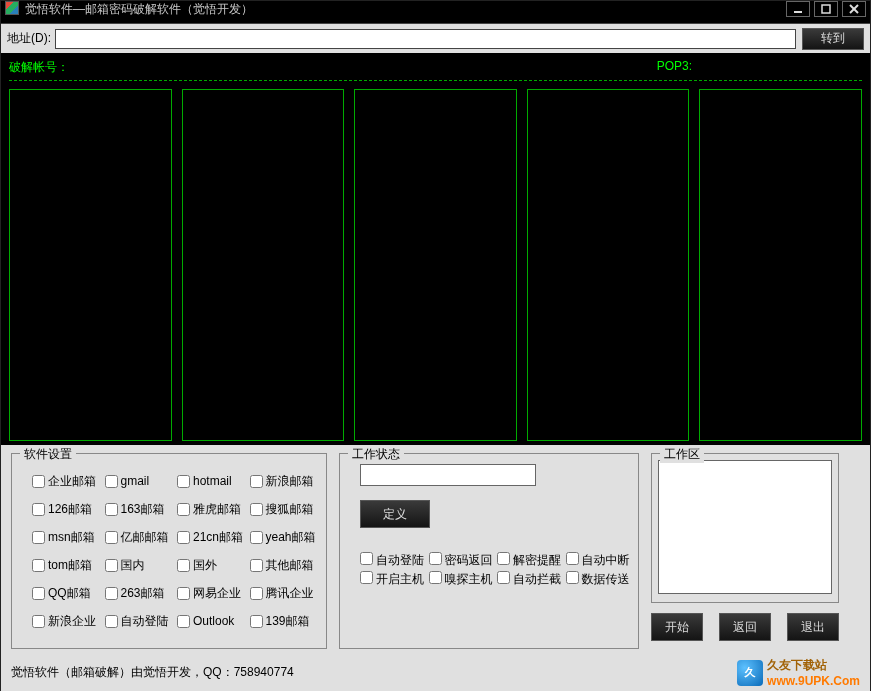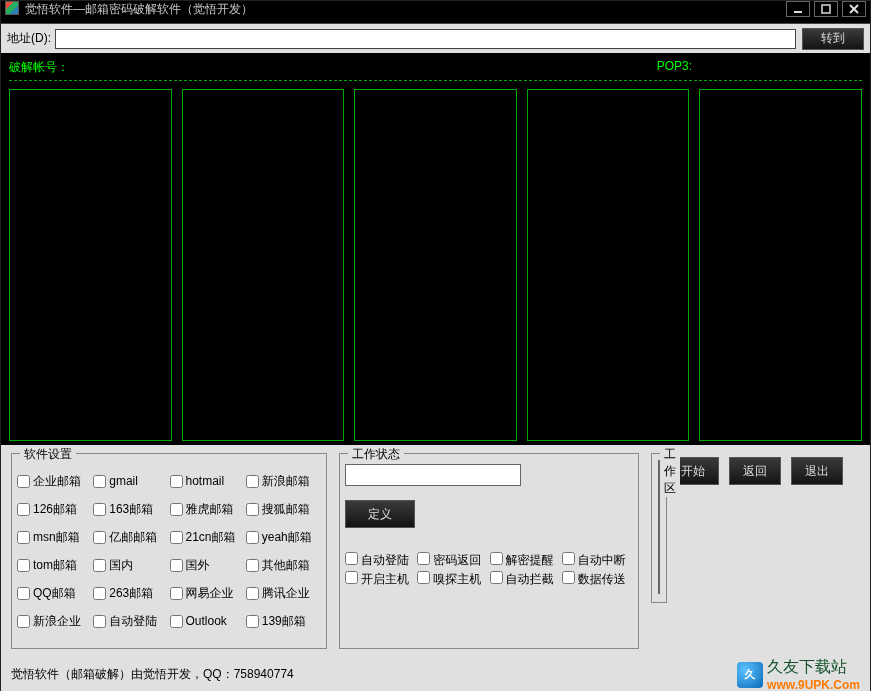--- a/index.html
+++ b/index.html
@@ -83,21 +83,21 @@
 }
 
 .lower {
   background: #e0e0e0;
   padding: 8px 10px 4px 10px;
   display: flex; gap: 12px;
 }
 
 .group {
   border: 1px solid #888;
-  padding: 10px 8px 8px 5px;
+  padding: 10px 8px 8px 20px;
   position: relative;
   background: #e0e0e0;
 }
 .group .legend {
   position: absolute; top: -8px; left: 8px;
   background: #e0e0e0; padding: 0 4px;
   font-size: 12px; color: #000;
 }
 
 .g1 { width: 316px; height: 196px; }
@@ -139,28 +139,28 @@
 }
 .statusrow label {
   display: flex; align-items: flex-start;
   font-size: 12px; color: #000;
   white-space: nowrap;
 }
 .statusrow input[type=checkbox] {
   width: 13px; height: 13px; margin-right: 3px;
 }
 
-.g3col { width: 188px; display:flex; flex-direction:row; }
+.g3col { width: 188px; display:flex; flex-direction:column; }
 .g3 { width: 188px; height: 150px; padding: 6px; }
 .g3 .workarea {
   width: 100%; height: 134px;
   border: 1px solid #666; background: #fff;
   overflow-y: scroll; font-size: 12px;
 }
-.actrow { display:flex; gap:10px; margin-top: 4px; justify-content: center; }
+.actrow { display:flex; gap:10px; margin-top: 10px; justify-content: space-between; }
 .actrow button {
   width: 52px; height: 28px;
   background: linear-gradient(#3a3a3a,#141414);
   color: #ddd; border: 1px solid #555; cursor:pointer;
   font-size: 12px;
 }
 
 .footer {
   background: #e0e0e0;
   padding: 4px 10px 6px 10px;
@@ -169,21 +169,21 @@
 }
 .footer .watermark {
   margin-left: auto; display:flex; align-items:center; gap:4px;
 }
 .footer .wmicon {
   width: 26px; height: 26px; border-radius: 4px;
   background: radial-gradient(circle at 30% 30%, #5dc1ff, #0a6ab8);
   display:flex; align-items:center; justify-content:center;
   color:#fff; font-weight:bold; font-size:11px;
 }
-.footer .wmtext1 { color:#14532d; font-weight:normal; font-size:16px; }
+.footer .wmtext1 { color:#a16207; font-weight:bold; font-size:12px; }
 .footer .wmtext2 { color:#ff7a00; font-weight:bold; font-size:12px; }
 </style>
 </head>
 <body>
 
 <div class="window">
   <div class="titlebar">
     <div class="appicon"></div>
     <div class="title">觉悟软件—邮箱密码破解软件（觉悟开发）</div>
     <div class="winbtn">

